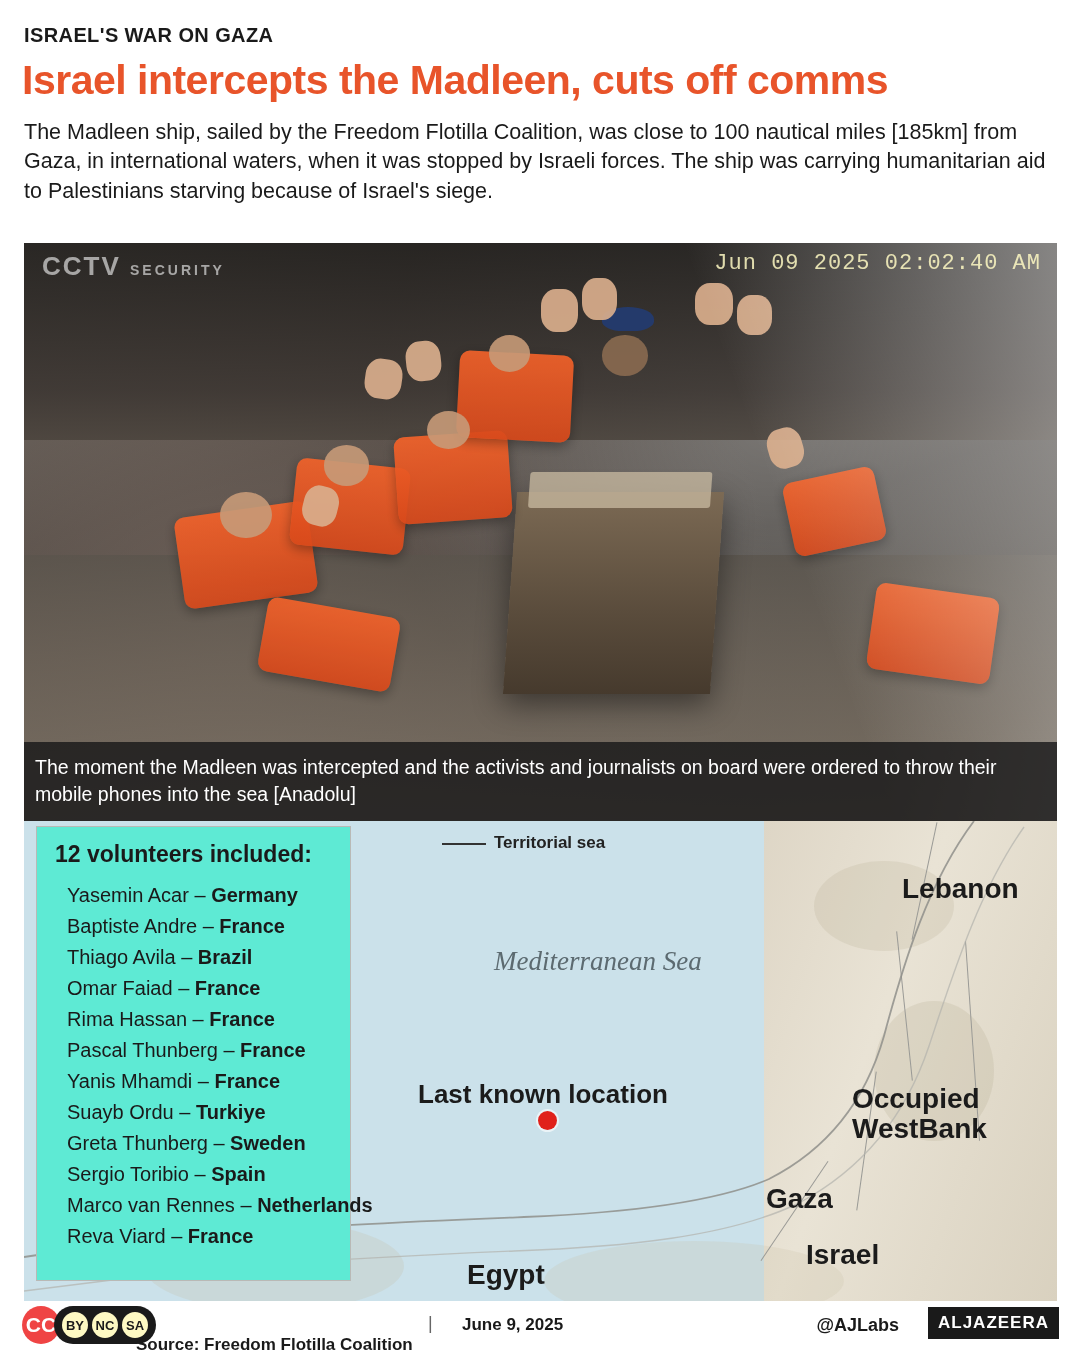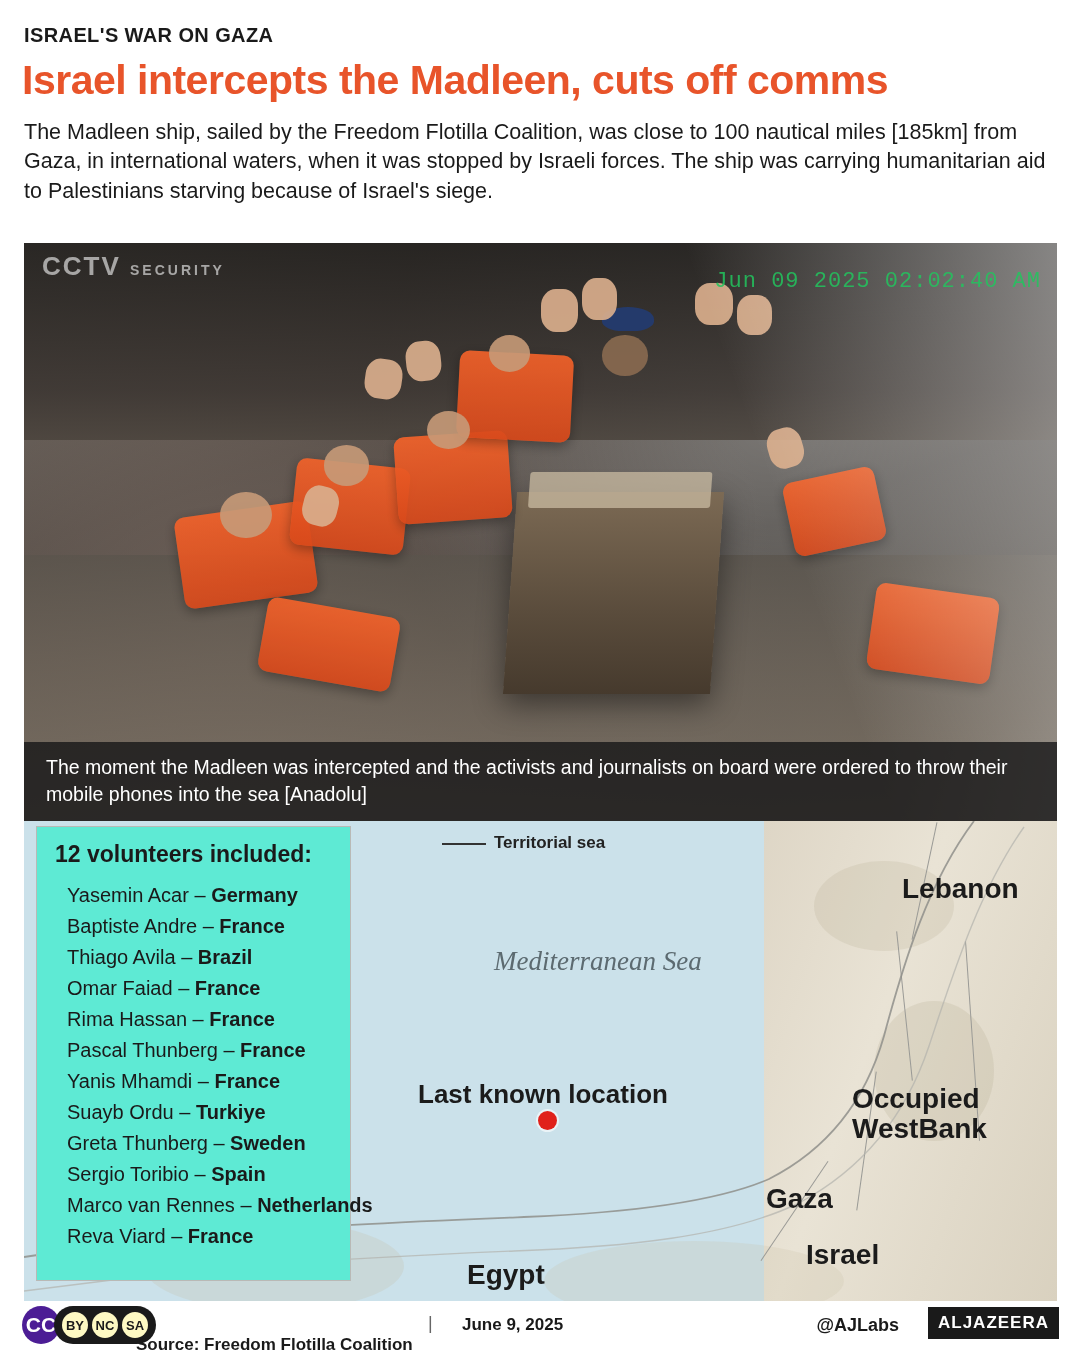--- a/index.html
+++ b/index.html
@@ -84,27 +84,27 @@
   .h8{left:72%;top:32%;width:3.4%;height:7%;transform:rotate(-16deg);}
   .cap{position:absolute;left:56%;top:11%;width:5%;height:4.2%;background:#243a6b;border-radius:50% 50% 40% 40%;}
   .ph-gloss{position:absolute;right:0;top:0;width:38%;height:100%;
     background:linear-gradient(250deg, rgba(255,255,255,.45), rgba(255,255,255,0) 62%);}
   .cam-left{
     position:absolute;left:18px;top:8px;font-size:26px;font-weight:bold;color:#e9e9e9;
     letter-spacing:2px;opacity:.65;font-family:"Liberation Sans",sans-serif;
   }
   .cam-left small{font-size:14px;letter-spacing:3px;}
   .cam-stamp{
-    position:absolute;right:16px;top:26px;color:#22c55e;opacity:.85;
+    position:absolute;right:16px;top:8px;color:#fef9c3;opacity:.85;
     font-family:"Liberation Mono", monospace;font-size:22px;letter-spacing:1px;
   }
   .caption{
     position:absolute;left:0;bottom:0;width:100%;
     background:rgba(22,22,24,.80);color:#fff;
-    padding:12px 22px 14px 22px;box-sizing:border-box;
+    padding:12px 22px 14px 11px;box-sizing:border-box;
     font-size:19.5px;line-height:1.35;
   }
 
   
   .map{
     position:absolute;left:24px;top:821px;width:1033px;height:580px;
     overflow:hidden;background:#cfe3ec;
   }
   .sea{position:absolute;inset:0;background:#cbe1ea;}
   .sea-label{
@@ -170,21 +170,21 @@
   .vol li b{font-weight:bold;}
 
   
   .footer{
     position:absolute;left:0;bottom:0;width:1081px;height:49px;background:#ffffff;
   }
   .cc{
     position:absolute;left:22px;top:5px;height:38px;display:flex;align-items:center;gap:0;
   }
   .cc-main{
-    width:38px;height:38px;border-radius:50%;background:#4c1d95;color:#fff;
+    width:38px;height:38px;border-radius:50%;background:#ef4444;color:#fff;
     display:flex;align-items:center;justify-content:center;font-size:21px;font-weight:bold;
   }
   .cc-pill{
     height:38px;display:flex;align-items:center;background:#1a1a1a;color:#fff;
     border-radius:19px;padding:0 8px;margin-left:-6px;gap:4px;
   }
   .cc-b{
     width:26px;height:26px;border-radius:50%;background:#fef9c3;color:#1a1a1a;
     display:flex;align-items:center;justify-content:center;font-size:13px;font-weight:bold;
   }

